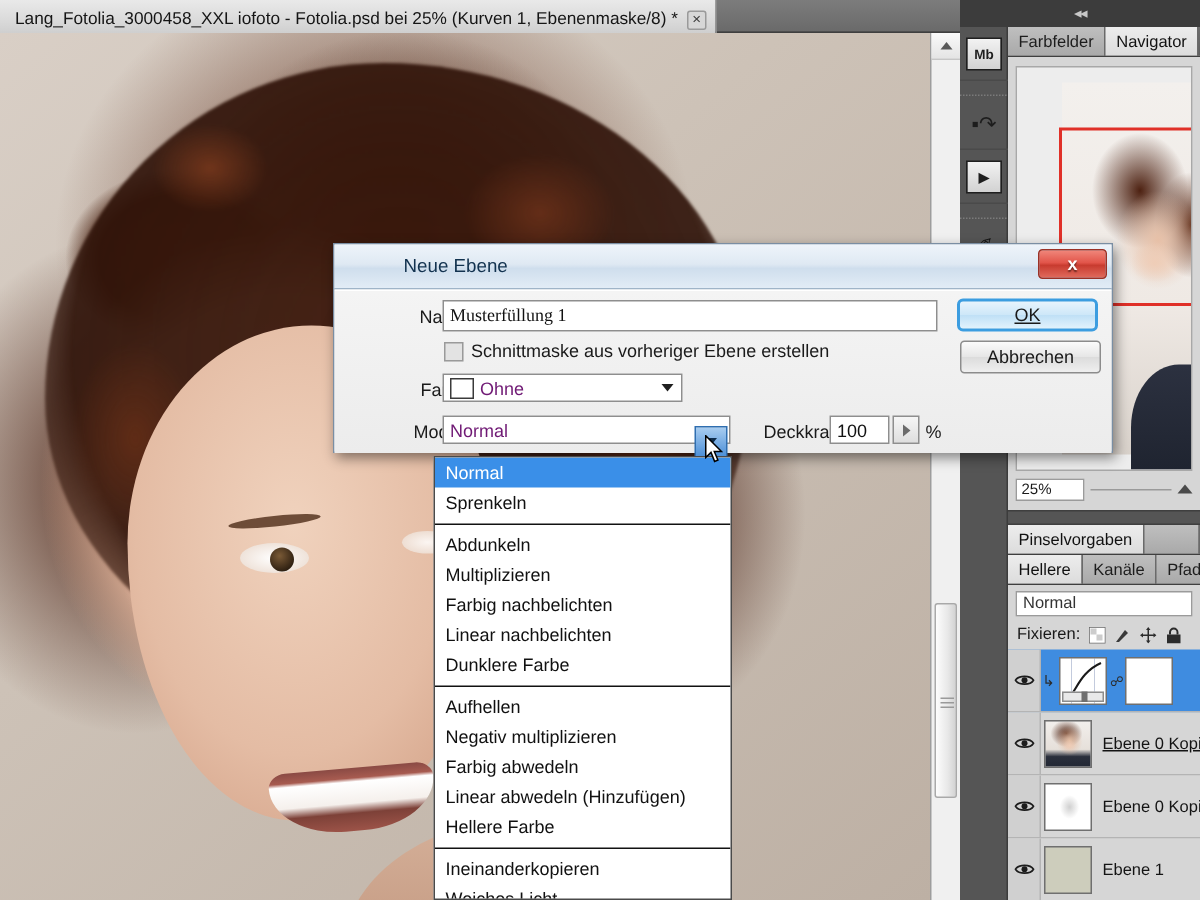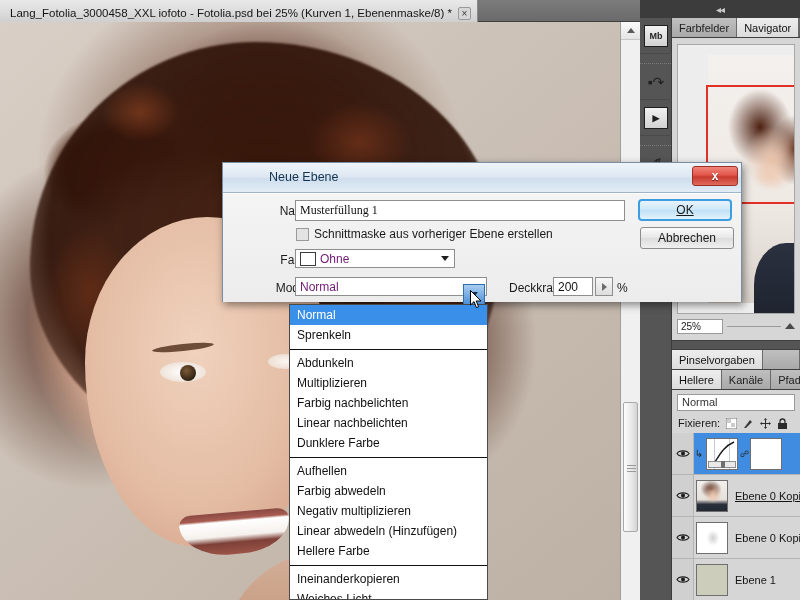--- a/index.html
+++ b/index.html
@@ -525,21 +525,21 @@
         <span>Ohne</span>
         <span class="combo-arrow"></span>
       </div>
 
       <span class="lbl" style="left:30px; top:87px; width:62px;">Modus:</span>
       <div class="combo" style="left:72px; top:83px; width:192px;">
         <span>Normal</span>
       </div>
 
       <span class="lbl" style="left:286px; top:87px; text-align:left;">Deckkraft:</span>
-      <div class="tinput" style="left:330px; top:83px; width:40px; height:19px;">200</div>
+      <div class="tinput" style="left:330px; top:83px; width:40px; height:19px;">100</div>
       <div class="spin" style="left:372px; top:83px;"></div>
       <span class="lbl" style="left:394px; top:87px; text-align:left;">%</span>
 
       <div class="btn primary" style="left:415px; top:5px;">OK</div>
       <div class="btn" style="left:417px; top:33px;">Abbrechen</div>
     </div>
   </div>
 
   <div class="combo-open-arrow"></div>
 
@@ -547,22 +547,22 @@
     <div class="ddl-item sel">Normal</div>
     <div class="ddl-item">Sprenkeln</div>
     <div class="ddl-hr"></div>
     <div class="ddl-item">Abdunkeln</div>
     <div class="ddl-item">Multiplizieren</div>
     <div class="ddl-item">Farbig nachbelichten</div>
     <div class="ddl-item">Linear nachbelichten</div>
     <div class="ddl-item">Dunklere Farbe</div>
     <div class="ddl-hr"></div>
     <div class="ddl-item">Aufhellen</div>
+    <div class="ddl-item">Negativ multiplizieren</div>
     <div class="ddl-item">Farbig abwedeln</div>
-    <div class="ddl-item">Negativ multiplizieren</div>
     <div class="ddl-item">Linear abwedeln (Hinzufügen)</div>
     <div class="ddl-item">Hellere Farbe</div>
     <div class="ddl-hr"></div>
     <div class="ddl-item">Ineinanderkopieren</div>
     <div class="ddl-item">Weiches Licht</div>
 
   </div>
 
   <svg class="cursor" viewBox="0 0 12 19">
     <path d="M0.5 0.5 L0.5 15 L4 11.6 L6.4 17.6 L8.6 16.7 L6.2 11 L11 11 Z" fill="#ffffff" stroke="#000000" stroke-width="1"></path>

